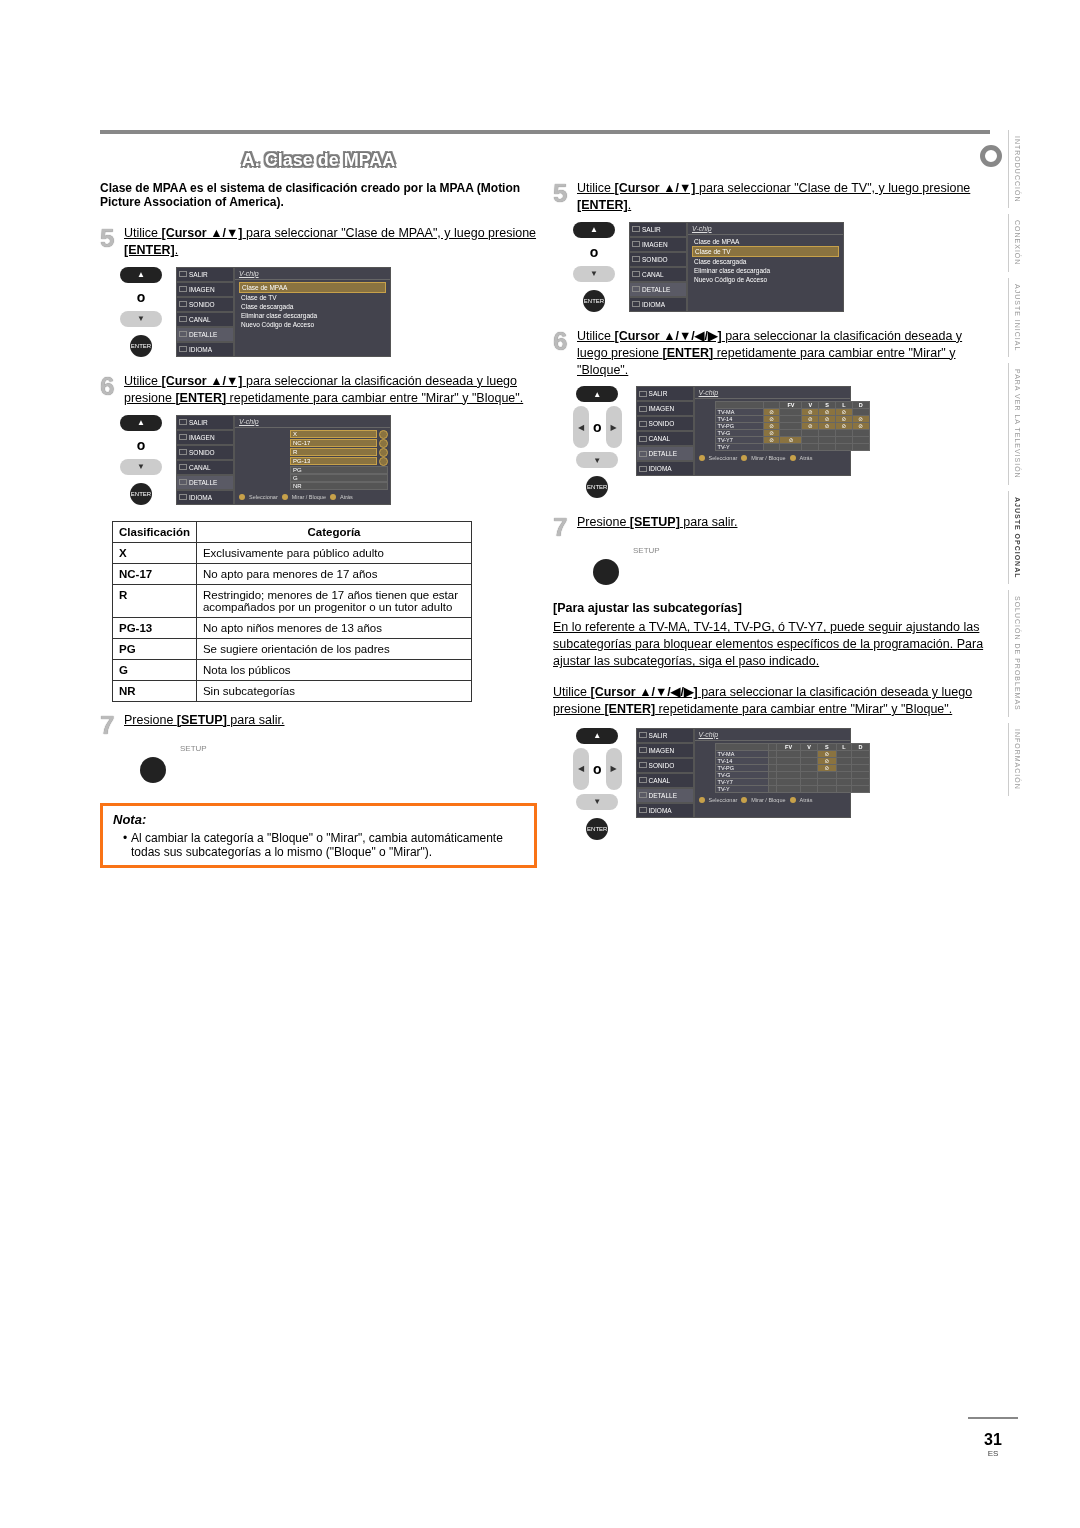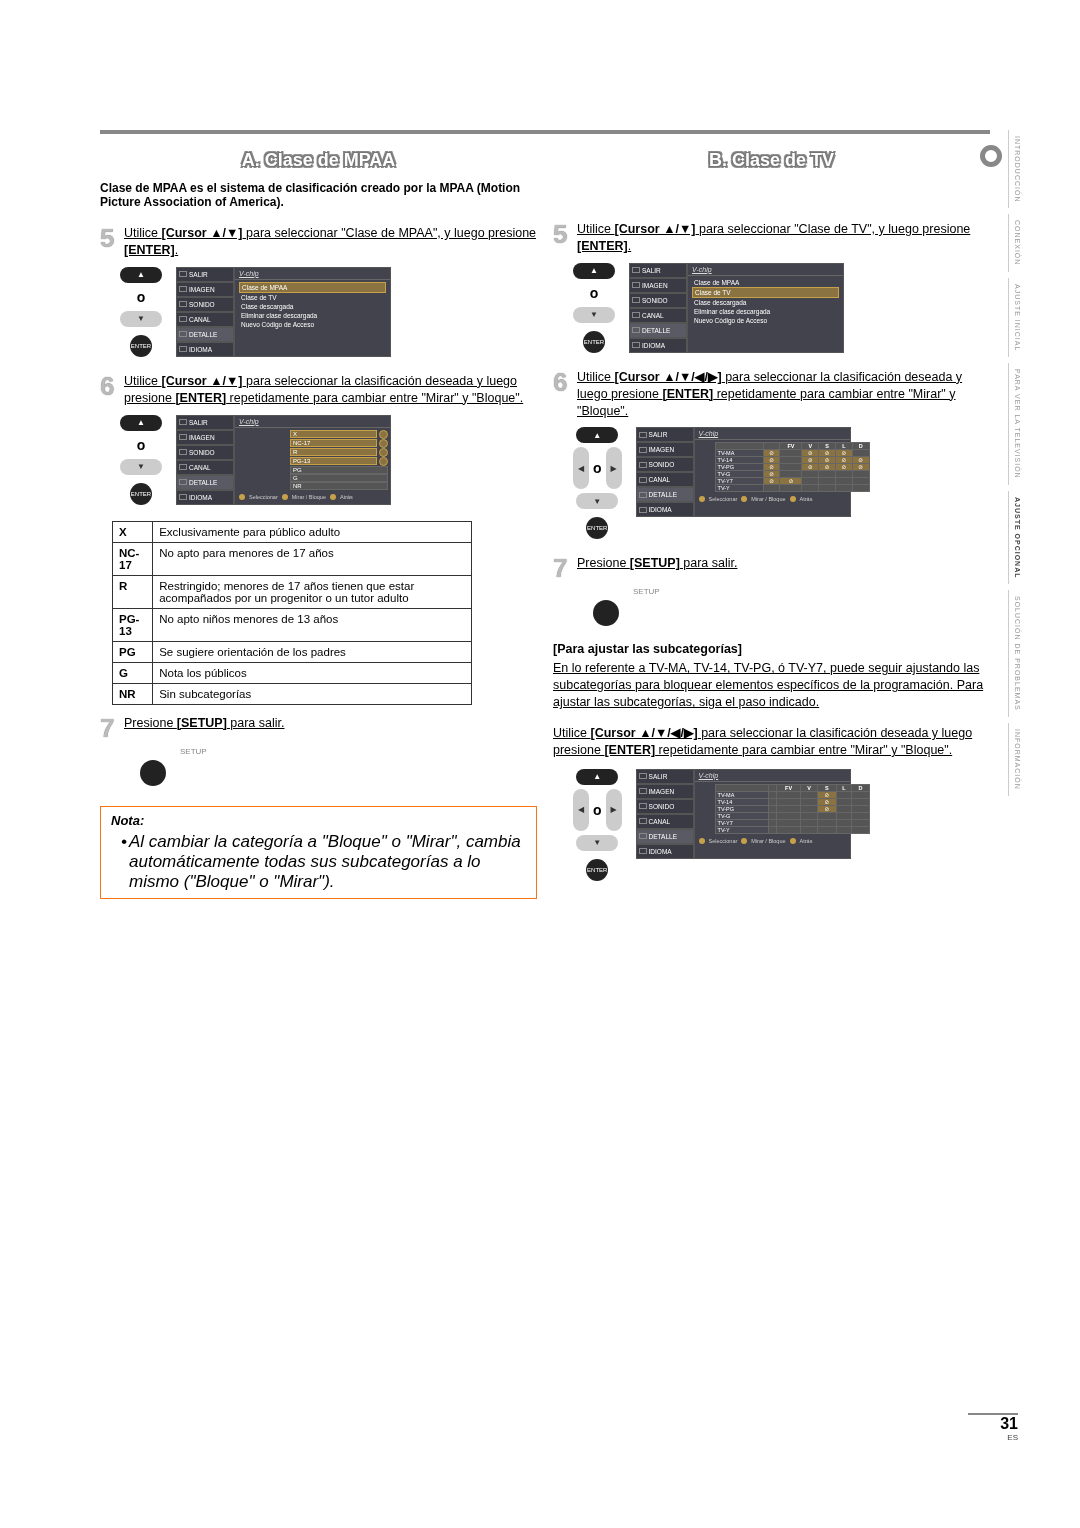--- a/index.html
+++ b/index.html
@@ -190,28 +190,28 @@
     border: 1px solid #333;
     padding: 4px 6px;
     text-align: left;
     vertical-align: top;
   }
   table.class th { font-weight: bold; }
   table.class th:first-child{width:78px;}
 
   .subhead { font-weight: bold; margin: 16px 0 4px 0; font-size:12.5px;}
   .note-box {
-    border: 1px solid #f97316;
+    border: 3px solid #f97316;
     padding: 6px 10px;
     margin-top: 20px;
     font-size: 12px;
   }
   .note-box .title { font-style: italic; font-weight: bold; font-size:13px; margin-bottom:4px;}
   .note-box ul { list-style: none; padding-left: 10px;}
-  .note-box li { font-style: italic; font-size:17px; position:relative; padding-left:8px;}
+  .note-box li { font-size:12px; position:relative; padding-left:8px;}
   .note-box li:before{content:"•";position:absolute;left:0;}
 
   
   .tvgrid{
     border-collapse:collapse;
     font-size:5.5px;
     color:#fff;
     margin:2px 2px;
     width:130px;
   }
@@ -242,25 +242,25 @@
     border-left:1px solid #ccc;
     padding:6px 1px;
     text-align:center;
     letter-spacing:1px;
   }
   .sidetabs .tab.active{color:#444;font-weight:bold;}
 
   .pagenum{
     position:absolute;
     right:62px;
-    bottom:86px;
+    bottom:70px;
     border-top:2px solid #888;
     width:50px;
-    text-align:right;
-    padding-top:0;
+    text-align:center;
+    padding-top:12px;
   }
   .pagenum .n{font-weight:bold;font-size:16px;}
   .pagenum .es{font-size:8px;color:#444;}
 </style>
 </head>
 <body>
 
 <div class="page">
   <div class="rule"></div>
   <div class="ring-cap"></div>
@@ -413,20 +413,24 @@
                   <span class="dot"></span>
                   <span>Atrás</span>
                 </div>
             </div>
           </div>
         </div>
       </div>
 
       <table class="class">
         <tbody>
+            <tr>
+          <th>Clasificación</th>
+          <th style="text-align:center;">Categoría</th>
+        </tr>
         <tr>
               <td><b>X</b></td>
               <td>Exclusivamente para público adulto</td>
             </tr>
         <tr>
               <td><b>NC-17</b></td>
               <td>No apto para menores de 17 años</td>
             </tr>
         <tr>
               <td><b>R</b></td>
@@ -464,23 +468,20 @@
 
       <div class="note-box">
         <div class="title">Nota:</div>
         <ul>
             <li>Al cambiar la categoría a "Bloque" o "Mirar", cambia automáticamente todas sus subcategorías a lo mismo ("Bloque" o "Mirar").</li>
           </ul>
       </div>
     </div>
 
     <div class="col">
-      <div class="section-header">
-        <span>B.  Clase de TV</span>
-      </div>
       <div style="height:40px"></div>
 
       <div class="step">
         <div class="step-num">5</div>
         <div class="step-body">
           <span>Utilice </span><b>[Cursor ▲/▼]</b><span> para seleccionar "Clase de TV", y luego presione </span><b>[ENTER]</b><span>.</span>
         </div>
       </div>
       <div class="remote-block">
         <div class="remote">

